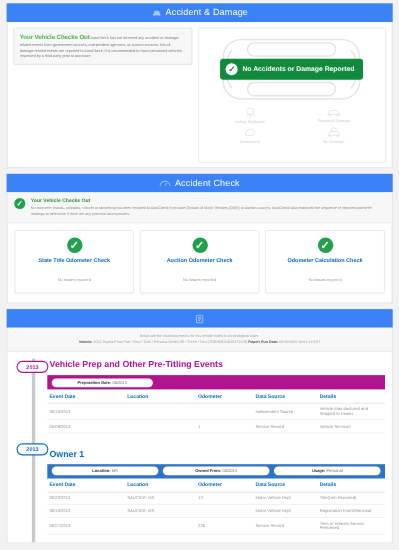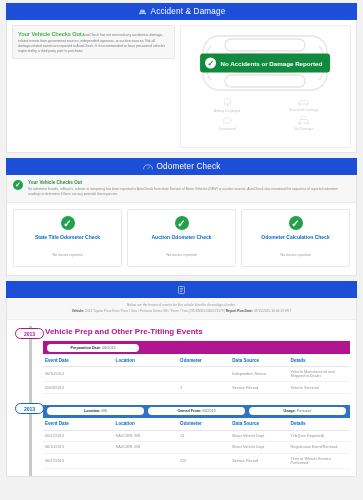--- a/index.html
+++ b/index.html
@@ -7,21 +7,21 @@
     width: 363px; height: 500px;
     background: #ffffff;
     font-family: "Liberation Sans", sans-serif;
     overflow: hidden;
   }
   .page { width: 363px; height: 500px; position: relative; background: #f2f2f2; }
   .wrap { padding: 3px 6px 0 6px; }
 
   
   .sec-head {
-    background: #1d4ed8; color: #fff;
+    background: #3b82f6; color: #fff;
     height: 17px; display: flex; align-items: center; justify-content: center;
     gap: 4px; font-size: 8.2px; letter-spacing: .15px;
   }
   .sec-head .ico { display: flex; align-items: center; }
   .sec-head svg { display: block; }
 
   .card { background: #fff; border: 1px solid #e3e3e3; border-top: none; }
 
   
   .acc-body { display: flex; padding: 5px 5px 4px 5px; gap: 5px; height: 132px; }
@@ -196,21 +196,21 @@
     </div>
   </div>
 
   <div class="sec-head" style="margin-top:5px">
     <span class="ico">
       <svg width="10" height="7" viewBox="0 0 22 14">
             <path d="M1 13a10 10 0 0 1 20 0" fill="none" stroke="#cfe4f7" stroke-width="1.5"></path>
             <path d="M11 12l4-5" stroke="#cfe4f7" stroke-width="1.5"></path>
           </svg>
     </span>
-    <span>Odometer Check</span>
+    <span>Accident Check</span>
   </div>
   <div class="card">
     <div class="odo-note">
       <span class="tick-circle">✓</span>
       <div class="odo-note-txt">
         <b>Your Vehicle Checks Out</b>
         <p>No odometer brands, rollbacks, rollover or tampering has been reported to AutoCheck from state Division of Motor Vehicles (DMV) or auction sources. AutoCheck also examined the sequence of reported odometer readings to determine if there are any potential discrepancies.</p>
       </div>
     </div>
     <div class="odo-cards">
@@ -284,20 +284,21 @@
               <td>Service Record</td>
               <td>Vehicle Serviced</td>
             </tr>
           </tbody>
         </table>
         <div class="pad-b"></div>
       </div>
 
       <div class="yr blue" style="top:83px">2013</div>
       <div class="grp">
+        <div class="grp-title">Owner 1</div>
         <div class="bar blue">
           <div class="pill w2">
             <b>Location:</b><span> MS</span>
           </div>
           <div class="pill w2">
             <b>Owned From:</b><span> 05/2013</span>
           </div>
           <div class="pill w2">
             <b>Usage:</b><span> Personal</span>
           </div>

